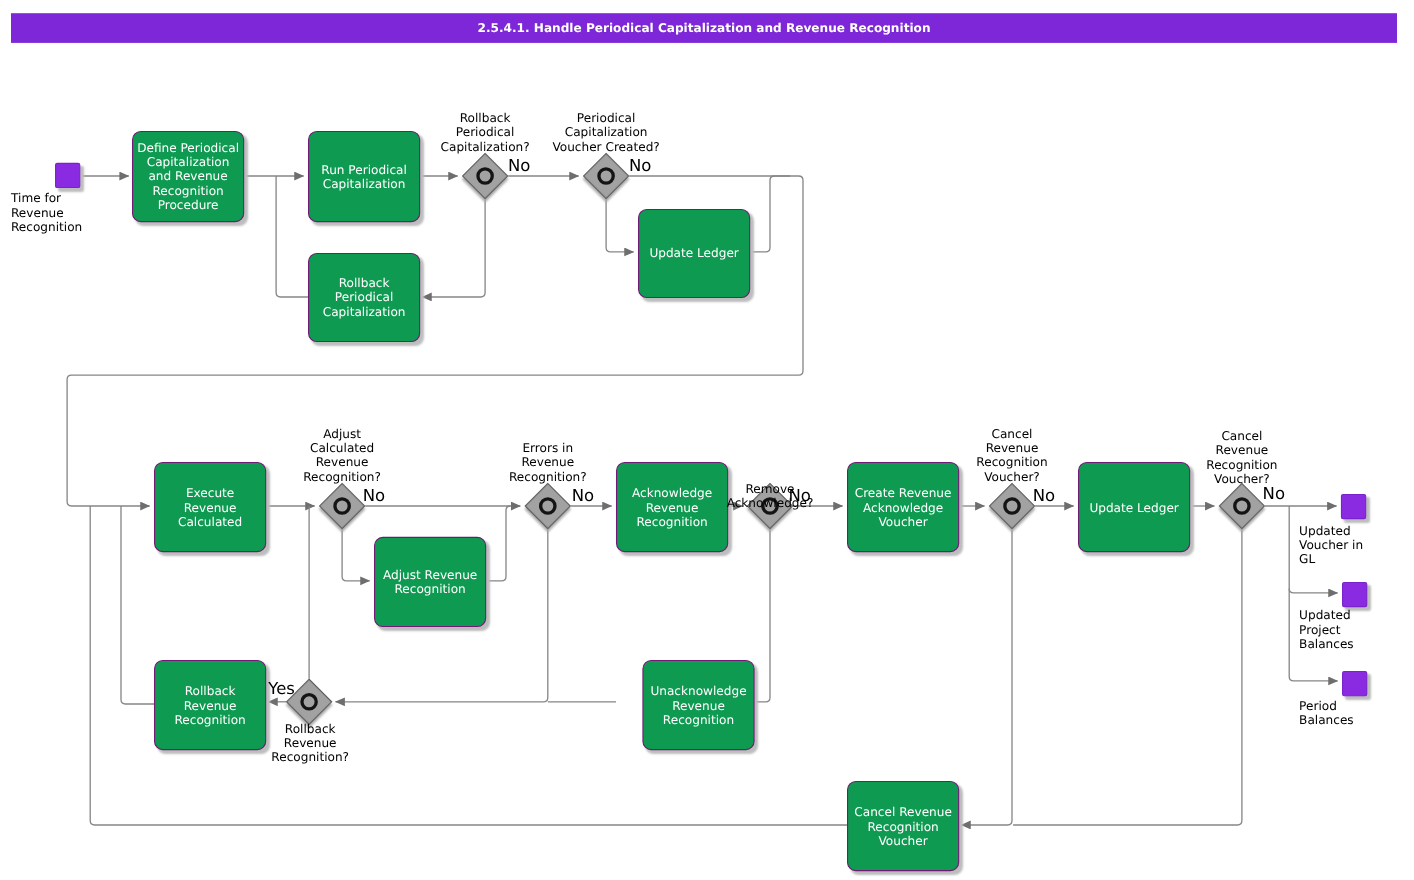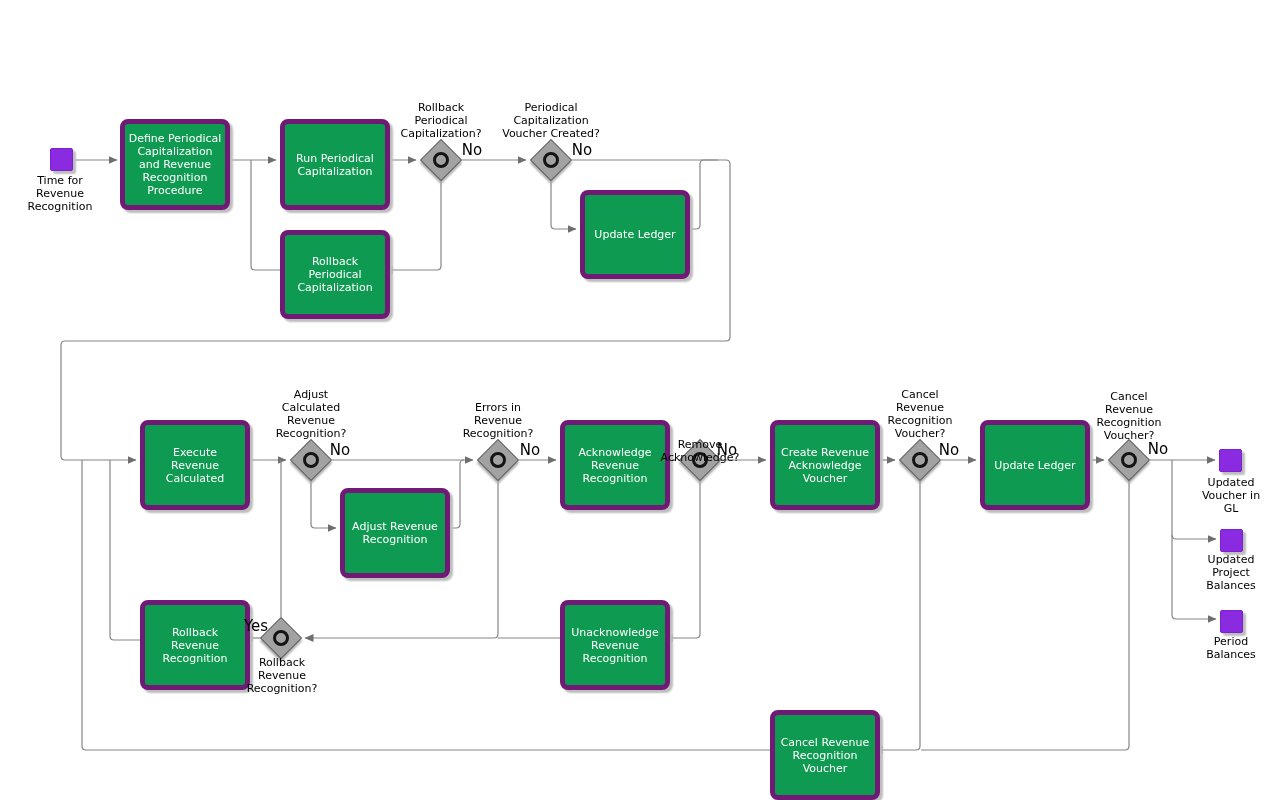--- a/index.html
+++ b/index.html
@@ -5,46 +5,47 @@
   html,body{margin:0;padding:0;background:#ffffff;}
   body{width:1285px;height:800px;position:relative;overflow:hidden;
        font-family:"DejaVu Sans","Liberation Sans",sans-serif;color:#000;}
   .canvas{position:absolute;left:0;top:0;width:1285px;height:800px;}
   svg.wires{position:absolute;left:0;top:0;pointer-events:none;}
 
   .titlebar{position:absolute;left:10px;top:12px;width:1260px;height:27px;
             background:#7e27d8;color:#ffffff;font-size:11px;font-weight:bold;
             display:flex;align-items:center;justify-content:center;}
 
-  .task{position:absolute;background:#0f9a51;border:5px solid #701a75;border-radius:8px;
+  .task{position:absolute;background:#0f9a51;border:1px solid #701a75;border-radius:8px;
         box-shadow:3px 3px 2px #bdbdbd;display:flex;align-items:center;justify-content:center;
         color:#ffffff;font-size:11px;line-height:13px;text-align:center;cursor:pointer;}
   .task .lbl{white-space:pre-line;}
 
   .event{position:absolute;width:21px;height:21px;background:#8a2be2;border:1px solid #7a22cc;
          border-radius:2px;box-shadow:3px 3px 2px #bdbdbd;}
 
   .gateway{position:absolute;width:30px;height:30px;}
   .dshape{position:absolute;left:0;top:0;width:28px;height:28px;background:#a2a2a2;
           border:1px solid #565656;transform:rotate(45deg);
           filter:drop-shadow(2px 2px 1px #a8a8a8);}
   .dring{position:absolute;left:50%;top:50%;width:10px;height:10px;margin:-8px 0 0 -8px;
          border:3px solid #141414;border-radius:50%;}
 
   .qlabel{position:absolute;width:120px;font-size:11px;line-height:13px;text-align:center;
           white-space:pre-line;}
   .elabel{position:absolute;width:32px;font-size:15px;line-height:12px;text-align:center;}
-  .evlabel{position:absolute;width:100px;font-size:11px;line-height:13px;text-align:center;
+  .evlabel{position:absolute;width:100px;font-size:11px;line-height:13px;
            white-space:pre-line;}
 </style>
 </head>
 <body>
 
 <div class="canvas">
 
+  <div class="titlebar">2.5.4.1. Handle Periodical Capitalization and Revenue Recognition</div>
 
   <svg class="wires" width="1285" height="800" viewBox="0 0 1285 800">
     <defs>
       <marker id="arr" markerWidth="10" markerHeight="9" refX="8.5" refY="4" orient="auto" markerUnits="userSpaceOnUse">
         <path d="M0,0 L9,4 L0,8 Z" fill="#6e6e6e"></path>
       </marker>
     </defs>
     <g stroke="#868686" stroke-width="1.2" fill="none">
       <path d="M71 160 H117" marker-end="url(#arr)"></path>
       <path d="M220 160 H276" marker-end="url(#arr)"></path>
@@ -138,21 +139,21 @@
 Voucher</span>
   </div>
   <div class="task" style="left:980px;top:420px;width:100px;height:80px">
     <span class="lbl">Update Ledger</span>
   </div>
   <div class="task" style="left:140px;top:600px;width:100px;height:80px">
     <span class="lbl">Rollback
 Revenue
 Recognition</span>
   </div>
-  <div class="task" style="left:560px;top:600px;width:100px;height:80px">
+  <div class="task" style="left:584px;top:600px;width:100px;height:80px">
     <span class="lbl">Unacknowledge
 Revenue
 Recognition</span>
   </div>
   <div class="task" style="left:770px;top:710px;width:100px;height:80px">
     <span class="lbl">Cancel Revenue
 Recognition
 Voucher</span>
   </div>
 

